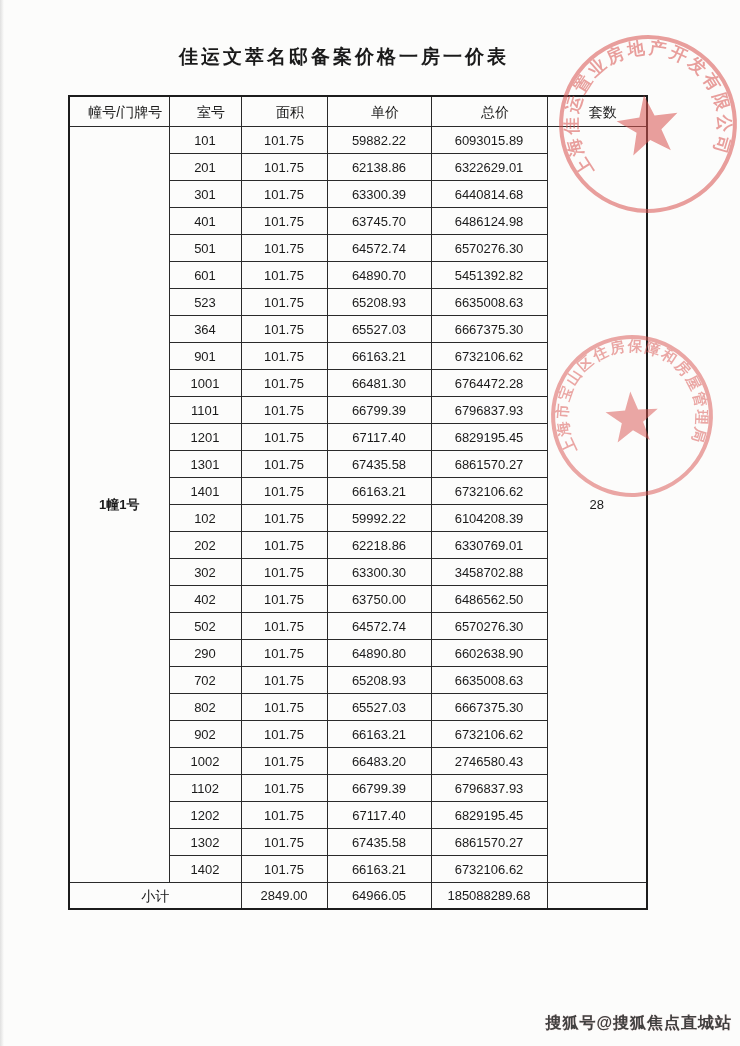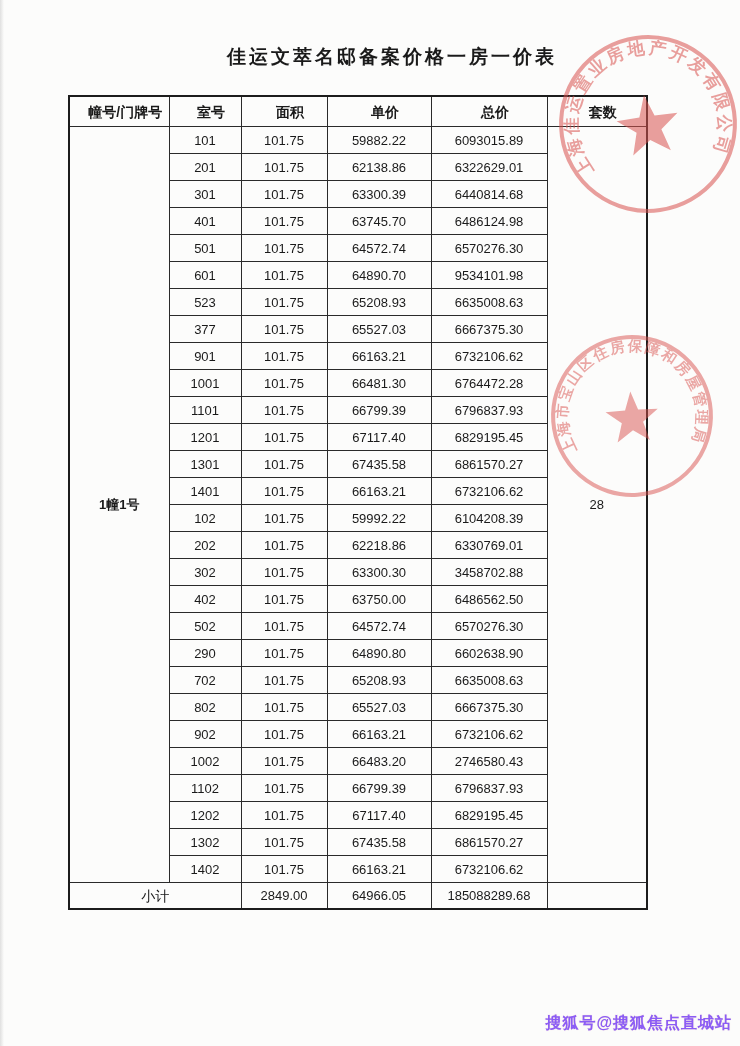--- a/index.html
+++ b/index.html
@@ -9,43 +9,43 @@
     font-family:"Liberation Sans","DejaVu Sans",sans-serif;
     color:#1a1a1a;
   }
   .scan-edge{
     position:absolute;left:0;top:0;bottom:0;width:4px;
     background:linear-gradient(to right,#c9c9c9,rgba(201,201,201,0));
     opacity:.55;
   }
   .title{
     position:absolute;top:44px;left:0;width:688px;
-    text-align:center;font-size:19px;font-weight:bold;letter-spacing:3px;padding-left:48px;
+    text-align:center;font-size:19px;font-weight:bold;letter-spacing:3px;
   }
   table.price{
     position:absolute;top:95px;left:68px;
     border-collapse:collapse;table-layout:fixed;
     border:2px solid #1c1c1c;
   }
   table.price th,table.price td{
     border:1px solid #2a2a2a;
     text-align:center;vertical-align:middle;
     padding:0;font-size:13px;line-height:1;
     height:26px;overflow:hidden;white-space:nowrap;
   }
-  table.price th{height:29px;font-size:14px;font-weight:bold;padding-left:12px;}
+  table.price th{height:29px;font-size:14px;font-weight:normal;padding-left:12px;}
   td.building-cell{font-weight:bold;font-size:13.5px;margin-top:8px;}
   tr.subtotal td{height:25px;font-size:13px;margin-left:28px;}
   tr.subtotal td.sub-label{font-size:14px;}
   .stamp{position:absolute;pointer-events:none;}
   .stamp-1{left:552px;top:28px;transform:rotate(-8deg);opacity:.55;}
   .stamp-2{left:546px;top:330px;transform:rotate(-4deg);opacity:.5;}
   .watermark{
     position:absolute;right:8px;bottom:12px;
-    font-size:16px;font-weight:bold;color:#8b5cf6;
+    font-size:16px;font-weight:bold;color:#404040;
     letter-spacing:1px;text-shadow:0 0 1px rgba(200,80,80,.25);
   }
 </style>
 </head>
 <body>
 
 <div class="scan-edge"></div>
 
 <div class="title">佳运文萃名邸备案价格一房一价表</div>
 
@@ -98,30 +98,30 @@
       <tr>
         <td>501</td>
         <td>101.75</td>
         <td>64572.74</td>
         <td>6570276.30</td>
       </tr>
       <tr>
         <td>601</td>
         <td>101.75</td>
         <td>64890.70</td>
-        <td>9534101.98</td>
+        <td>5451392.82</td>
       </tr>
       <tr>
         <td>523</td>
         <td>101.75</td>
         <td>65208.93</td>
         <td>6635008.63</td>
       </tr>
       <tr>
-        <td>377</td>
+        <td>364</td>
         <td>101.75</td>
         <td>65527.03</td>
         <td>6667375.30</td>
       </tr>
       <tr>
         <td>901</td>
         <td>101.75</td>
         <td>66163.21</td>
         <td>6732106.62</td>
       </tr>

